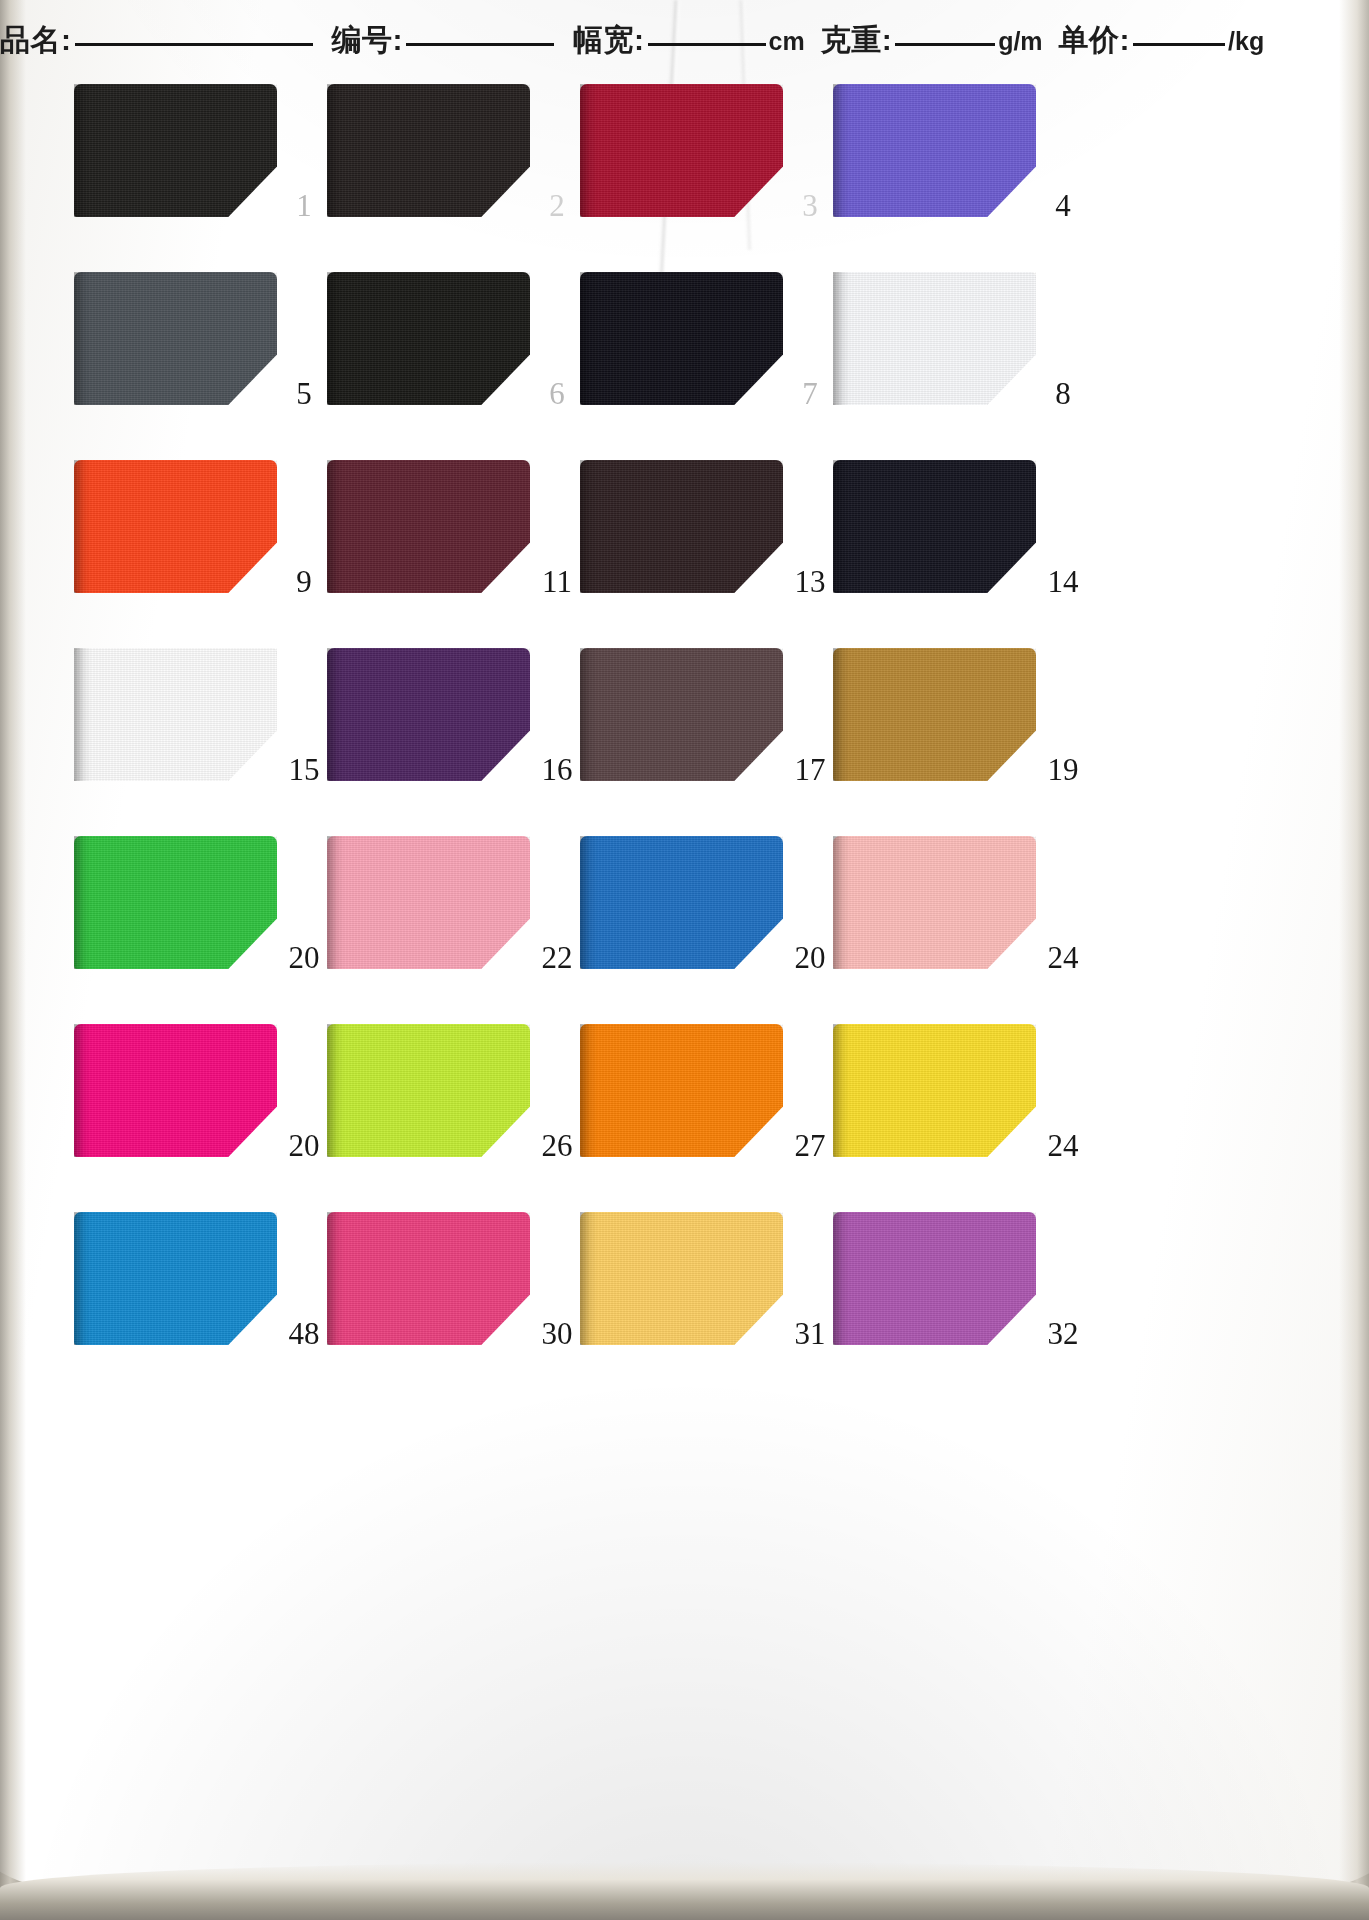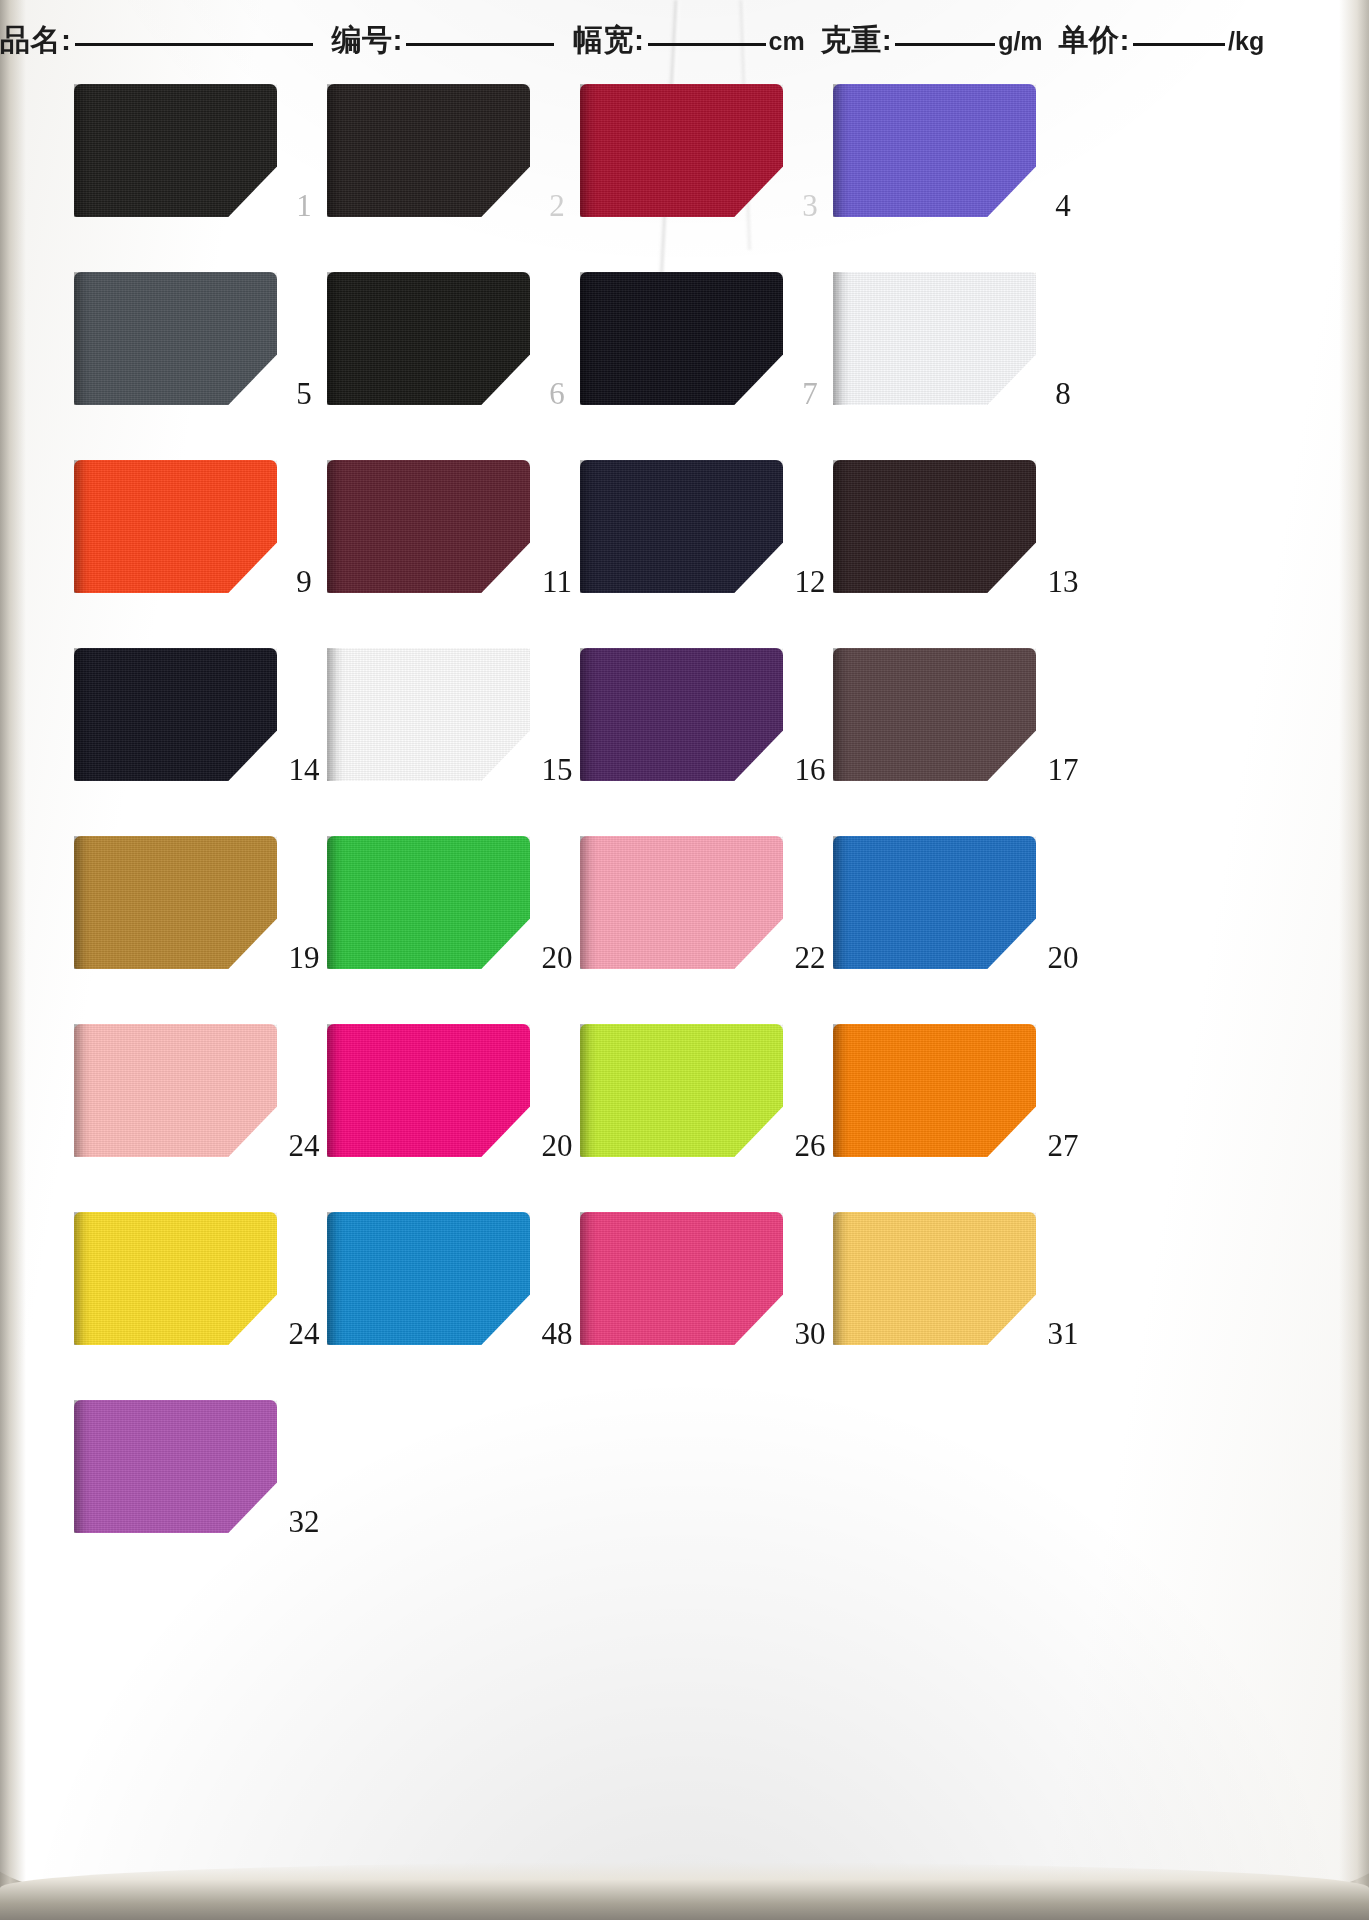--- a/index.html
+++ b/index.html
@@ -200,24 +200,20 @@
       </div>
       <div class="cell">
         <div class="chip" style="background: rgb(250, 68, 28);"></div>
         <div class="num">9</div>
       </div>
       <div class="cell">
         <div class="chip" style="background: rgb(94, 34, 48);"></div>
         <div class="num">11</div>
       </div>
       <div class="cell">
-        <div class="chip" style="background: rgb(27, 27, 46);"></div>
-        <div class="num">12</div>
-      </div>
-      <div class="cell">
         <div class="chip" style="background: rgb(46, 32, 34);"></div>
         <div class="num">13</div>
       </div>
       <div class="cell">
         <div class="chip" style="background: rgb(20, 20, 31);"></div>
         <div class="num">14</div>
       </div>
       <div class="cell">
         <div class="chip" style="background: rgb(251, 251, 251);"></div>
         <div class="num">15</div>

